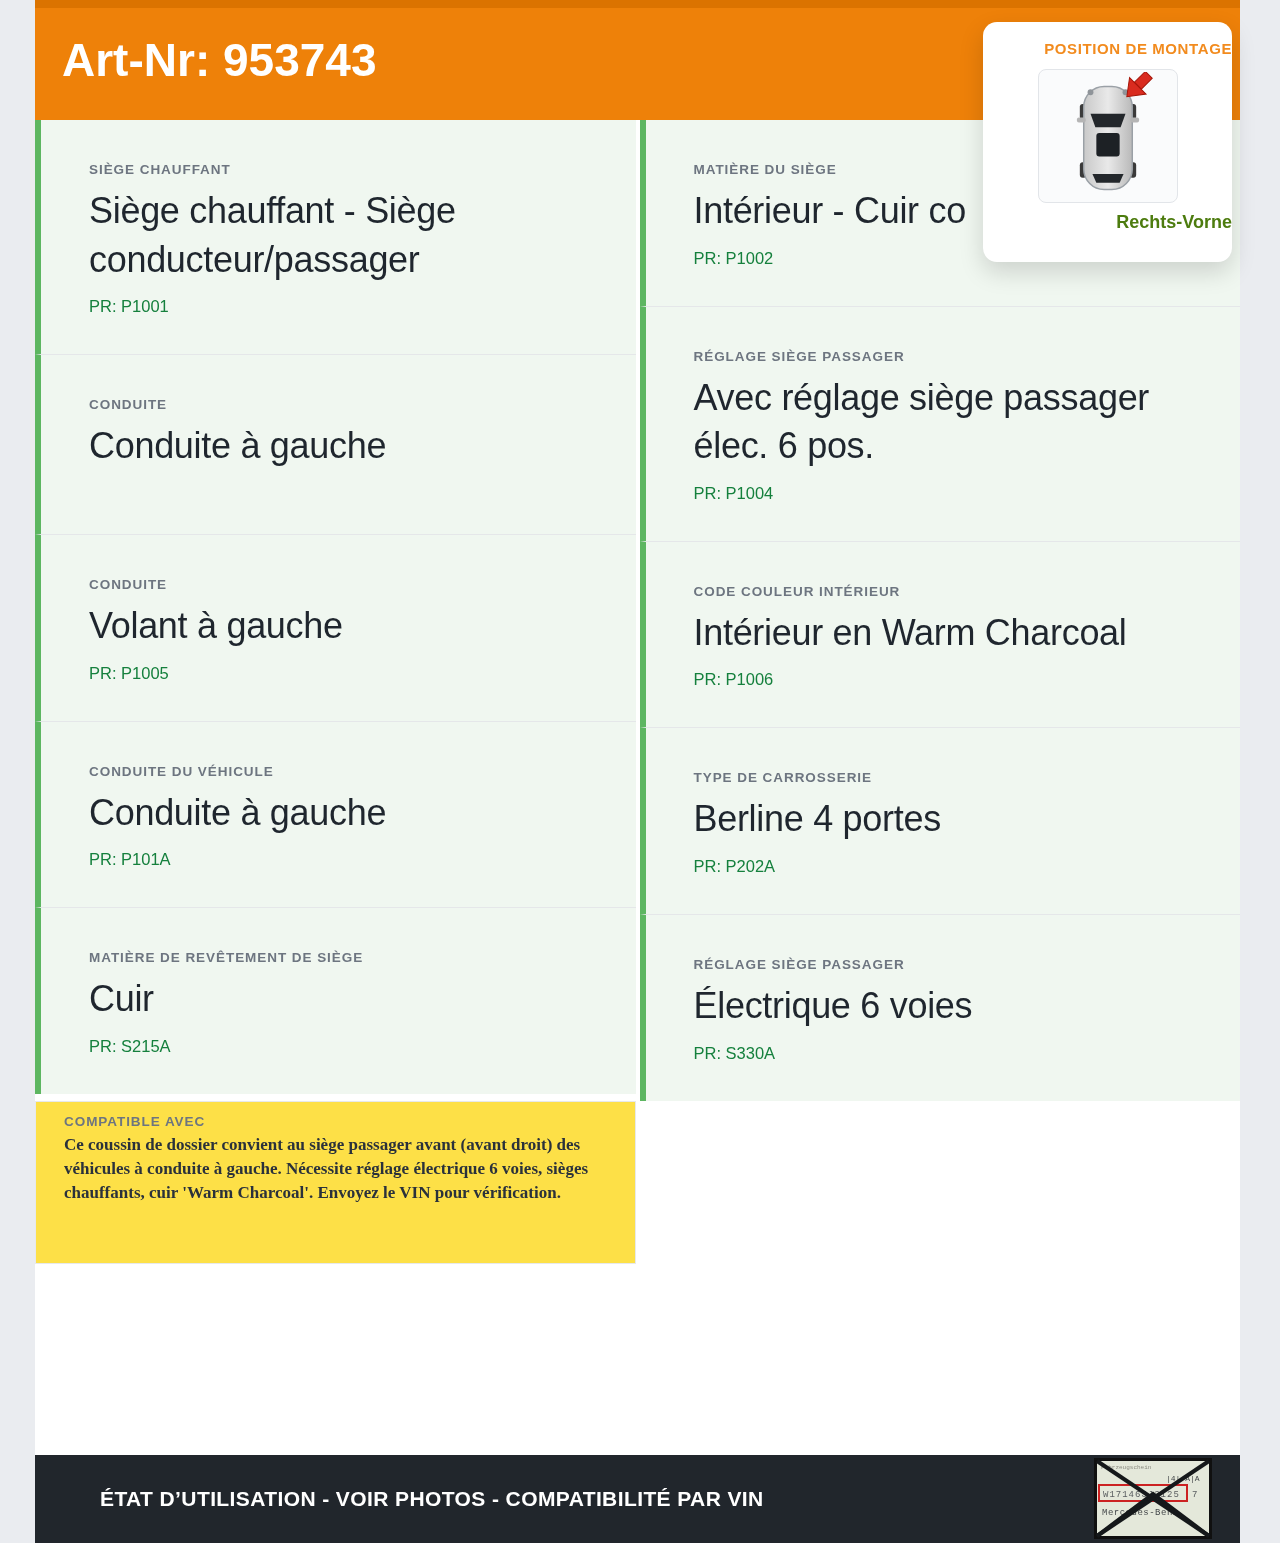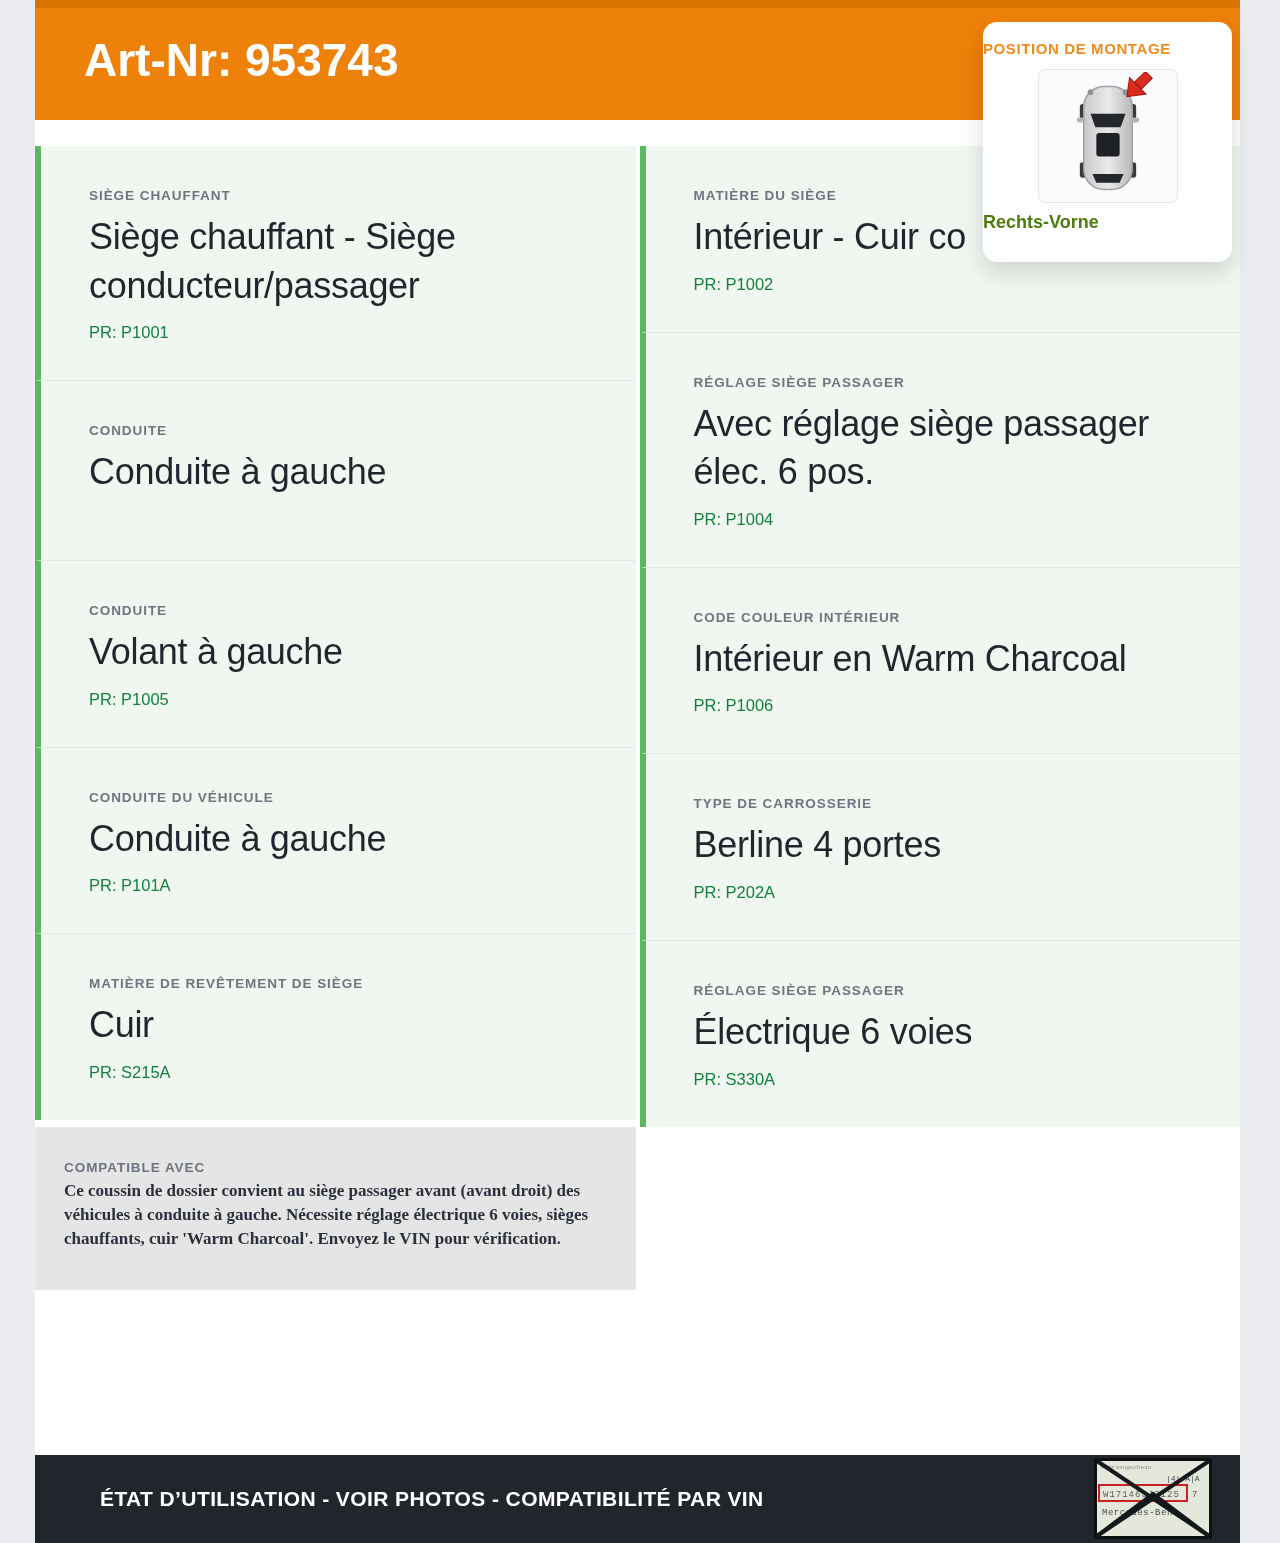--- a/index.html
+++ b/index.html
@@ -12,37 +12,36 @@
     background:#ffffff;
     display:flex;
     flex-direction:column;
   }
   
   .header {
     height:120px;
     background:linear-gradient(#db7300 0, #db7300 8px, #ee8109 8px);
     display:flex;
     align-items:center;
-    padding-left:49px;
+    padding-left:27px;
   }
   .header h1 {
     color:#ffffff;
     font-size:46px;
     font-weight:700;
     letter-spacing:0;
   }
   
   .content { flex:1 1 auto; }
   .grid {
     display:grid;
     grid-template-columns:1fr 1fr;
     column-gap:4px;
     background:#ffffff;
     align-items:start;
-    margin-top:26px;
   }
   .col { display:flex; flex-direction:column; }
   .card {
     background:#f0f7f0;
     border-left:6px solid #5db661;
     border-bottom:1px solid #e5e7e9;
     padding:42px 40px 38px 48px;
     min-height:180px;
   }
   .col .card:last-child { border-bottom:none; }
@@ -64,22 +63,22 @@
   }
   .card-pr {
     margin-top:13px;
     color:#15803d;
     font-size:16.5px;
   }
   
   .compat {
     width:calc(50% - 2px);
     border:1px solid #e7e9eb;
-    background:#e5e5e5;
-    padding:32px 30px 18px 28px;
+    background:#fde047;
+    padding:12px 30px 18px 28px;
     margin-bottom:2px;
     min-height:163px;
   }
   .compat-label {
     color:#6d7580;
     font-size:13.5px;
     font-weight:700;
     letter-spacing:0.07em;
     text-transform:uppercase;
   }
@@ -118,21 +117,21 @@
   
   .pos-card {
     position:absolute;
     left:948px;
     top:22px;
     width:249px;
     height:240px;
     background:#ffffff;
     border-radius:14px;
     box-shadow:0 10px 25px rgba(0,0,0,0.15);
-    text-align:left;
+    text-align:right;
     padding-top:18px;
     z-index:5;
   }
   .pos-title {
     color:#f28b1e;
     font-size:15px;
     font-weight:700;
     letter-spacing:0.04em;
     text-transform:uppercase;
   }

